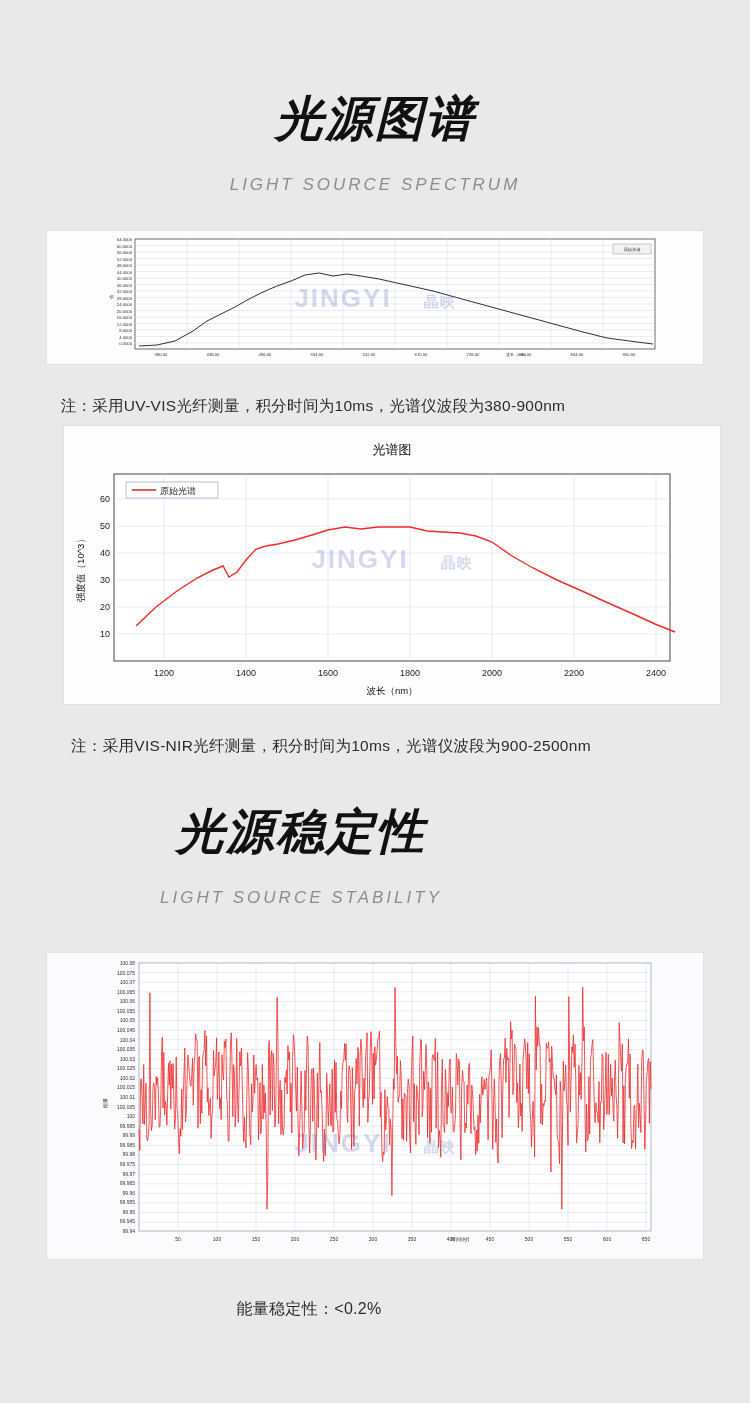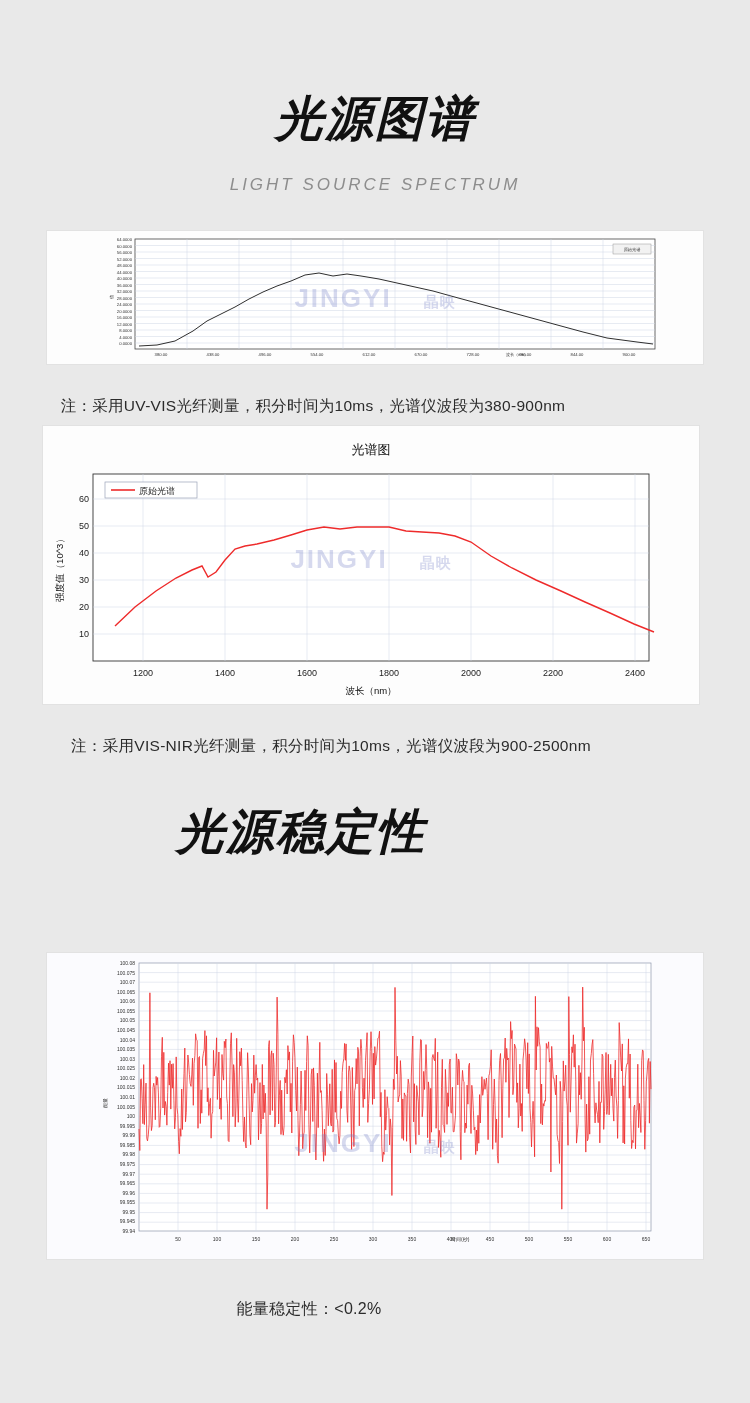--- a/index.html
+++ b/index.html
@@ -144,21 +144,21 @@
       <rect x="566" y="13" width="38" height="10" fill="#f2f2f2" stroke="#999" stroke-width="0.5"></rect>
       <text class="tick" x="585" y="20" text-anchor="middle">原始光谱</text>
     </svg>
     <div class="wm">
       <span>JINGYI</span><small>晶映</small>
     </div>
   </div>
 
   <div class="note" style="position:absolute;left:0;top:382px;width:626px;">注：采用UV-VIS光纤测量，积分时间为10ms，光谱仪波段为380-900nm</div>
 
-  <div class="card" style="position:absolute;left:42px;top:425px;width:658px;height:280px;">
+  <div class="card" style="position:absolute;left:63px;top:425px;width:658px;height:280px;">
     <svg width="656" height="278" viewBox="0 0 656 278">
       <text class="charttitle" x="328" y="28" text-anchor="middle">光谱图</text>
 
       <rect x="50" y="48" width="556" height="187" fill="#ffffff" stroke="#333" stroke-width="0.9"></rect>
 
       <g>
         <line class="grid-v" x1="100" y1="48" x2="100" y2="235"></line>
         <line class="grid-v" x1="182" y1="48" x2="182" y2="235"></line>
         <line class="grid-v" x1="264" y1="48" x2="264" y2="235"></line>
         <line class="grid-v" x1="346" y1="48" x2="346" y2="235"></line>
@@ -205,20 +205,21 @@
     </svg>
     <div class="wm" style="top:48%;">
       <span>JINGYI</span><small>晶映</small>
     </div>
   </div>
 
   <div class="note" style="position:absolute;left:0;top:722px;width:662px;">注：采用VIS-NIR光纤测量，积分时间为10ms，光谱仪波段为900-2500nm</div>
 
   <div class="section-head" style="position:absolute;left:0;top:808px;width:602px;">
     <div class="sec-title">光源稳定性</div>
+    <div class="sec-sub">LIGHT SOURCE STABILITY</div>
   </div>
 
   <div class="card" style="position:absolute;left:46px;top:952px;width:658px;height:308px;background:#fbfbfe;">
     <svg width="656" height="306" viewBox="0 0 656 306">
       <rect x="92" y="10" width="512" height="268" fill="#ffffff" stroke="#8f97ad" stroke-width="0.7"></rect>
 
       <g id="fine-grid">
         <line class="grid-h" x1="92" y1="19.6" x2="604" y2="19.6"></line>
         <line class="grid-h" x1="92" y1="29.2" x2="604" y2="29.2"></line>
         <line class="grid-h" x1="92" y1="38.8" x2="604" y2="38.8"></line>

